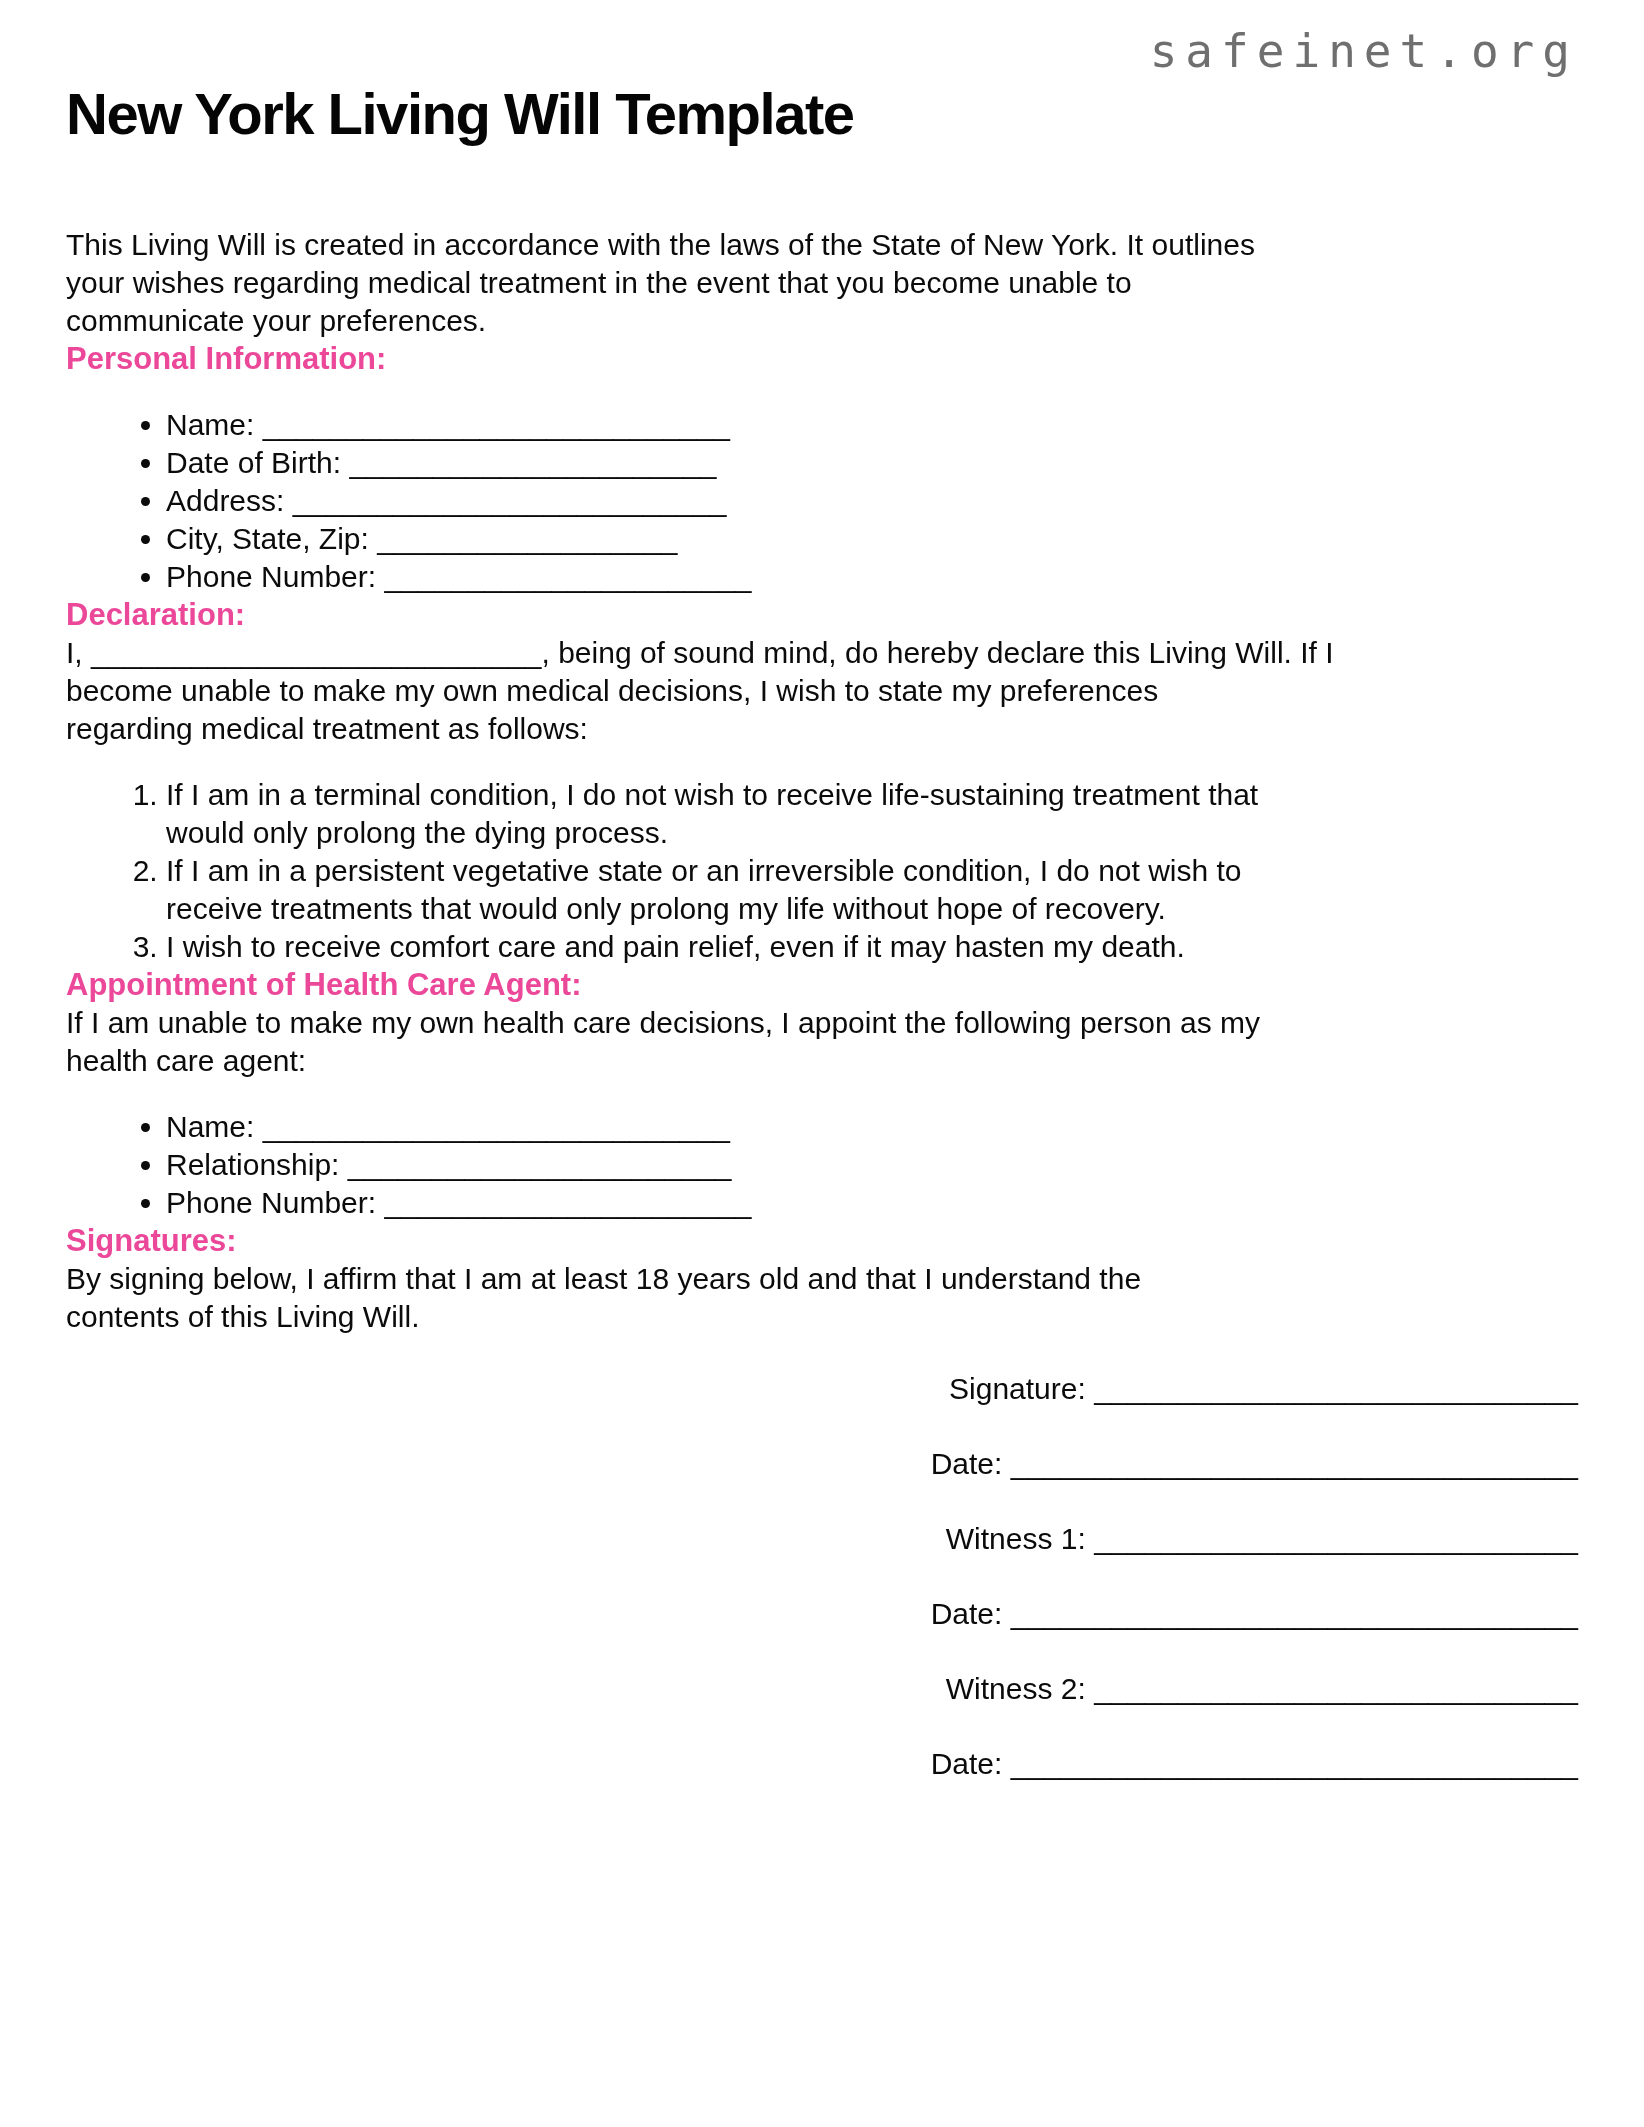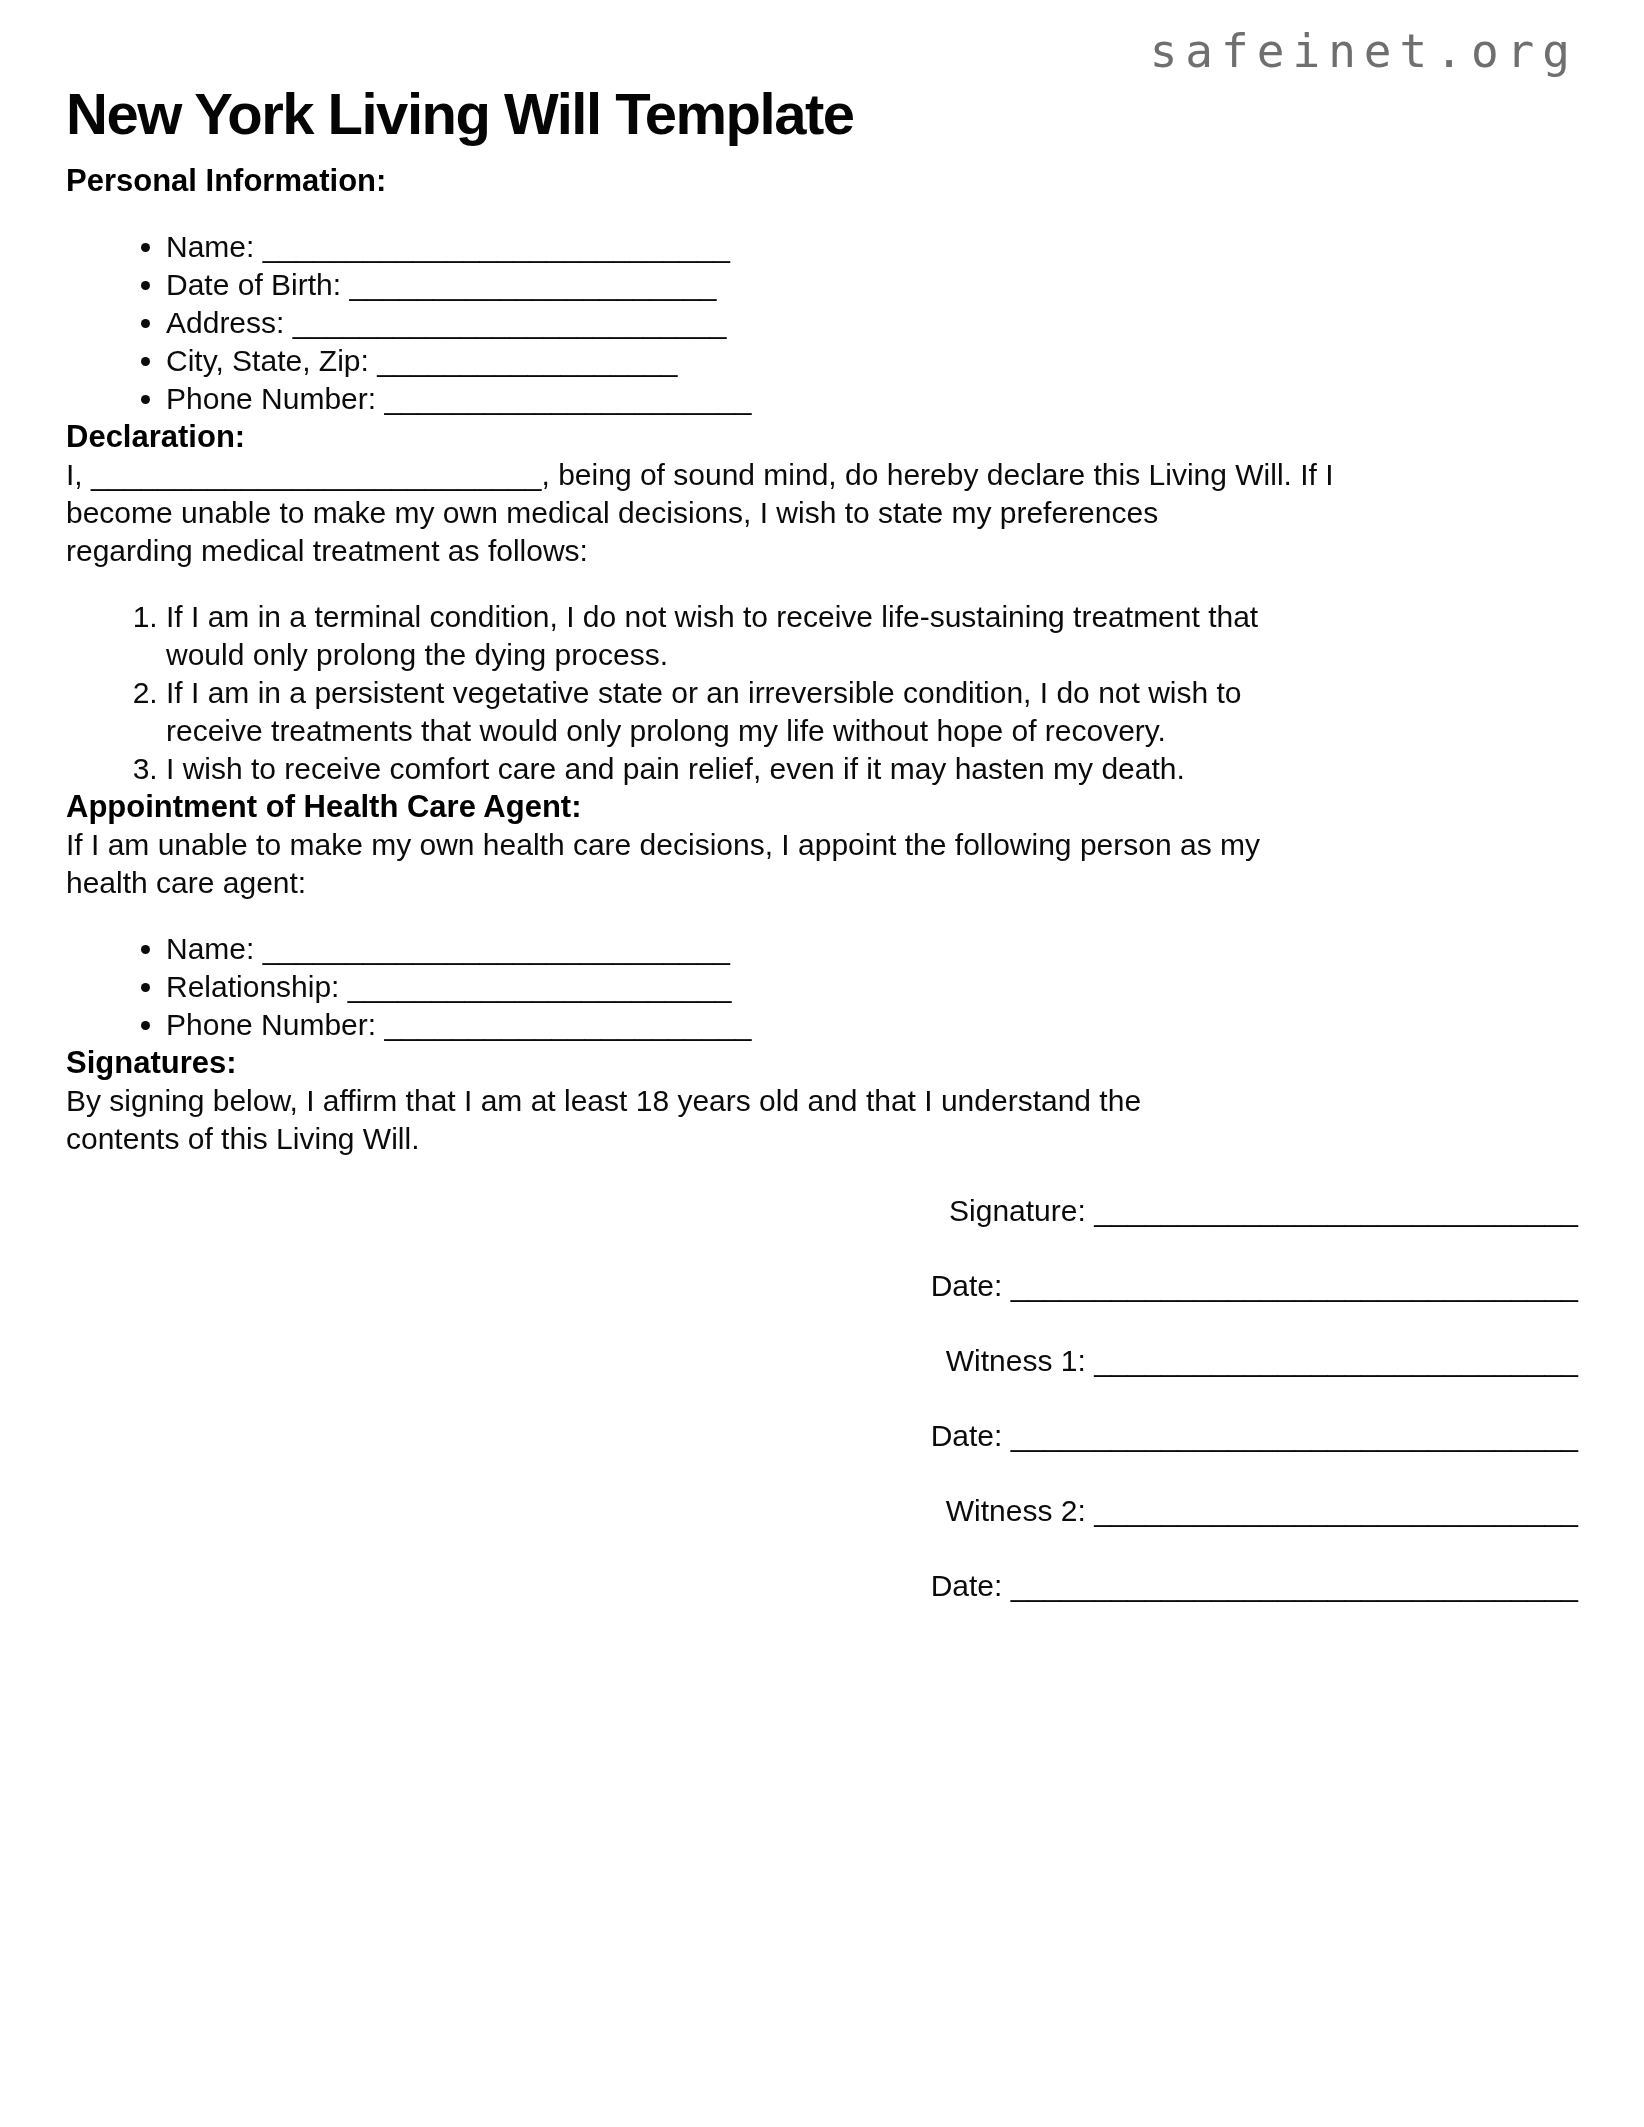--- a/index.html
+++ b/index.html
@@ -30,21 +30,21 @@
     margin: 8px 0 16px 0;
     font-size: 58px;
     line-height: 1.1;
     letter-spacing: -1.5px;
     font-weight: bold;
     color: #050505;
   }
   p.para { margin: 0; white-space: pre-line; }
   p.intro { margin-top: 80px; }
   h2.sec {
-    margin: 0; font-size: 31px; line-height: 38px; font-weight: bold; color: #000000;
+    margin: 0; font-size: 31px; line-height: 38px; font-weight: bold; color: #ec4899;
   }
   .mt-h2 { margin-top: 48px; }
   .mt-h2b { margin-top: 50px; }
   .mt-h2c { margin-top: 52px; }
   .mt-para { margin-top: 36px; }
   ul.fields, ol.statements {
     margin: 28px 0 0 0;
     padding: 0 0 0 100px;
   }
   ol.statements { }
@@ -55,20 +55,23 @@
 </style>
 </head>
 <body>
 
 <div class="page">
 
   <div class="watermark">safeinet.org</div>
 
   <h1 class="title">New York Living Will Template</h1>
 
+  <p class="para intro">This Living Will is created in accordance with the laws of the State of New York. It outlines
+your wishes regarding medical treatment in the event that you become unable to
+communicate your preferences.</p>
 
   <h2 class="sec mt-h2">Personal Information:</h2>
   <ul class="fields">
     <li><span>Name:</span> <span class="blank">____________________________</span></li>
     <li><span>Date of Birth:</span> <span class="blank">______________________</span></li>
     <li><span>Address:</span> <span class="blank">__________________________</span></li>
     <li><span>City, State, Zip:</span> <span class="blank">__________________</span></li>
     <li><span>Phone Number:</span> <span class="blank">______________________</span></li>
   </ul>
 

